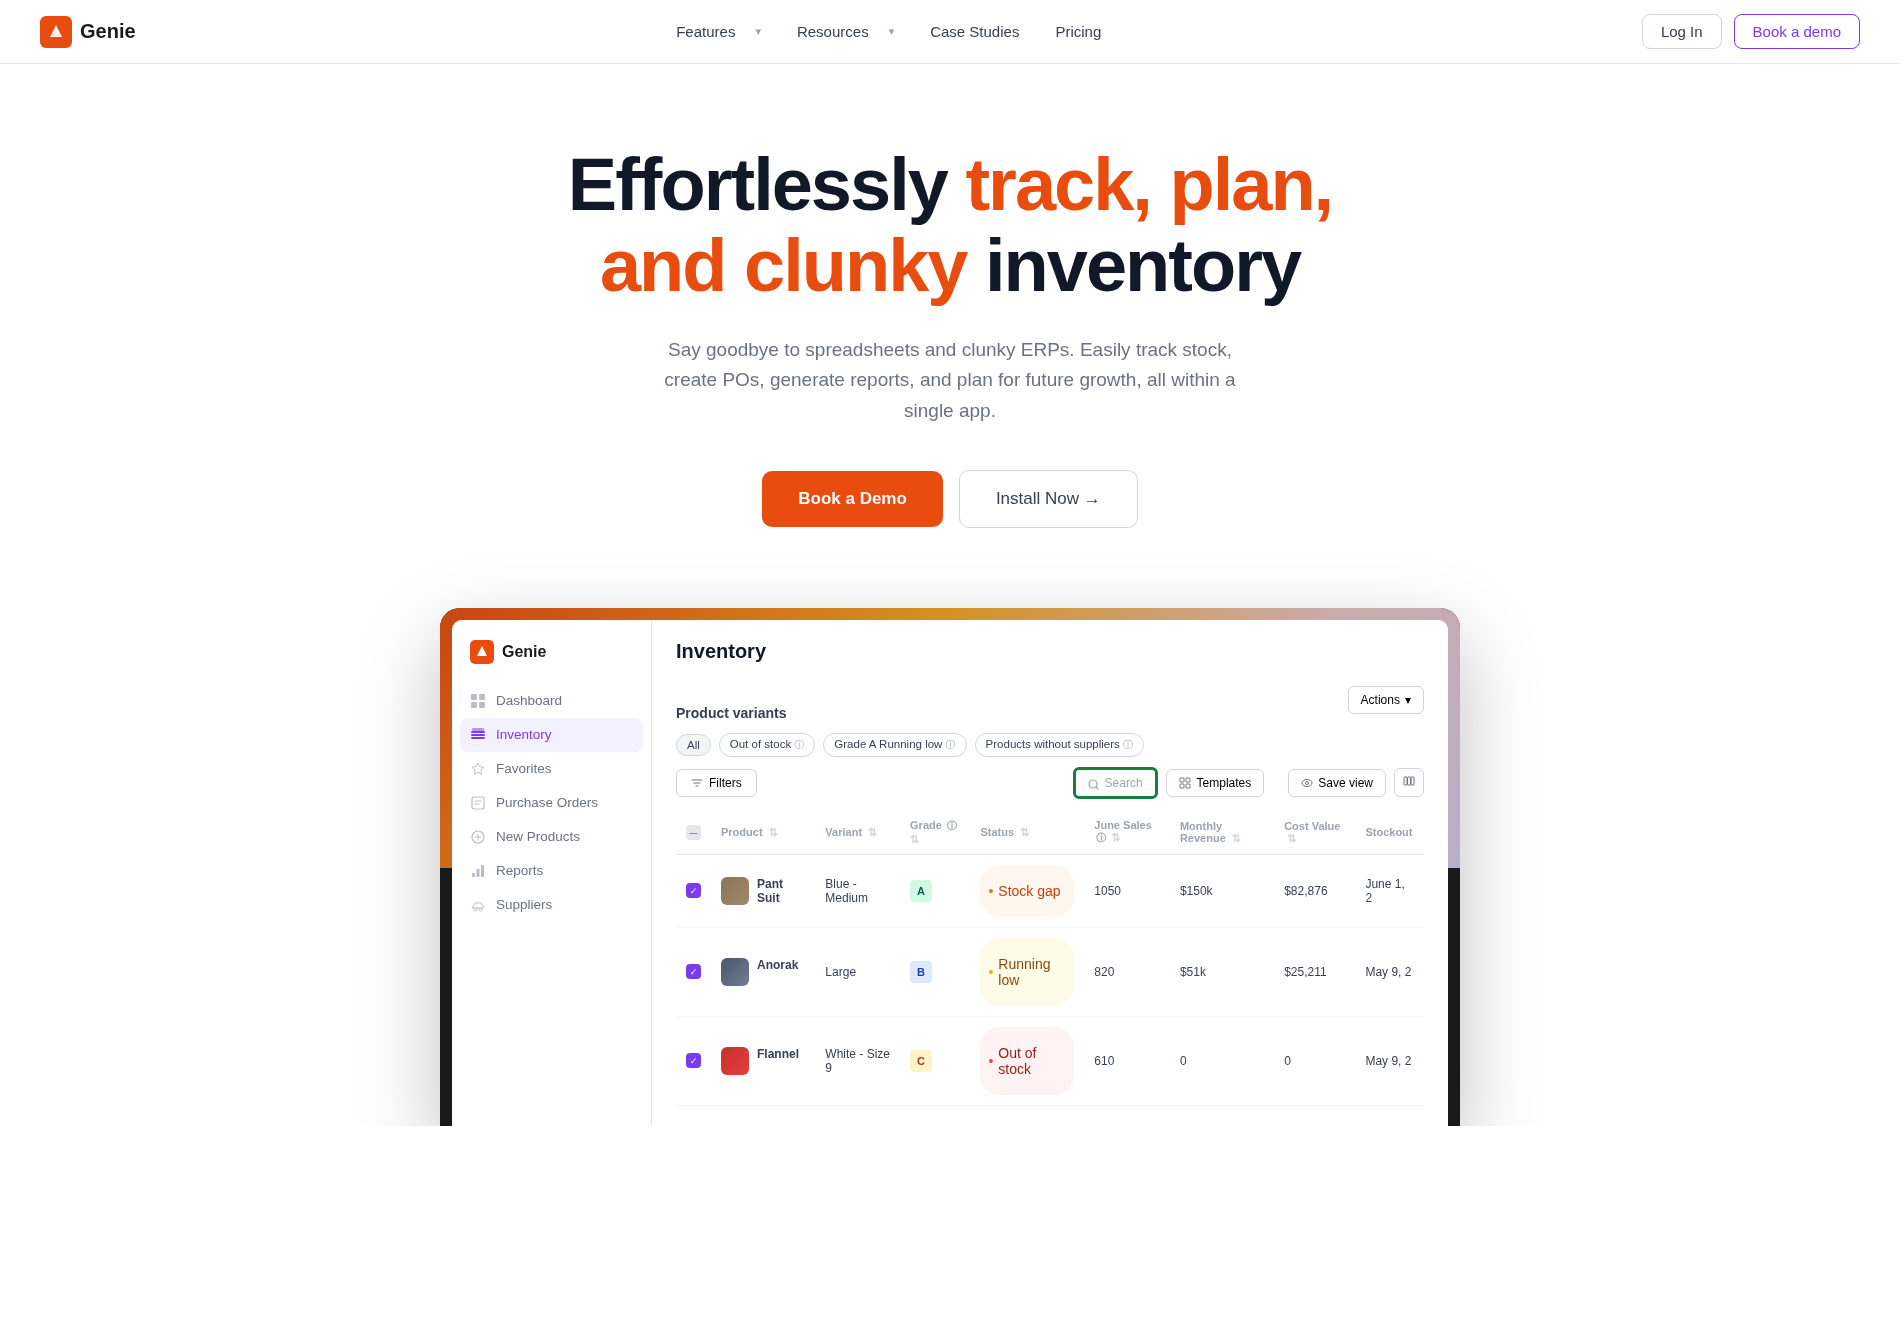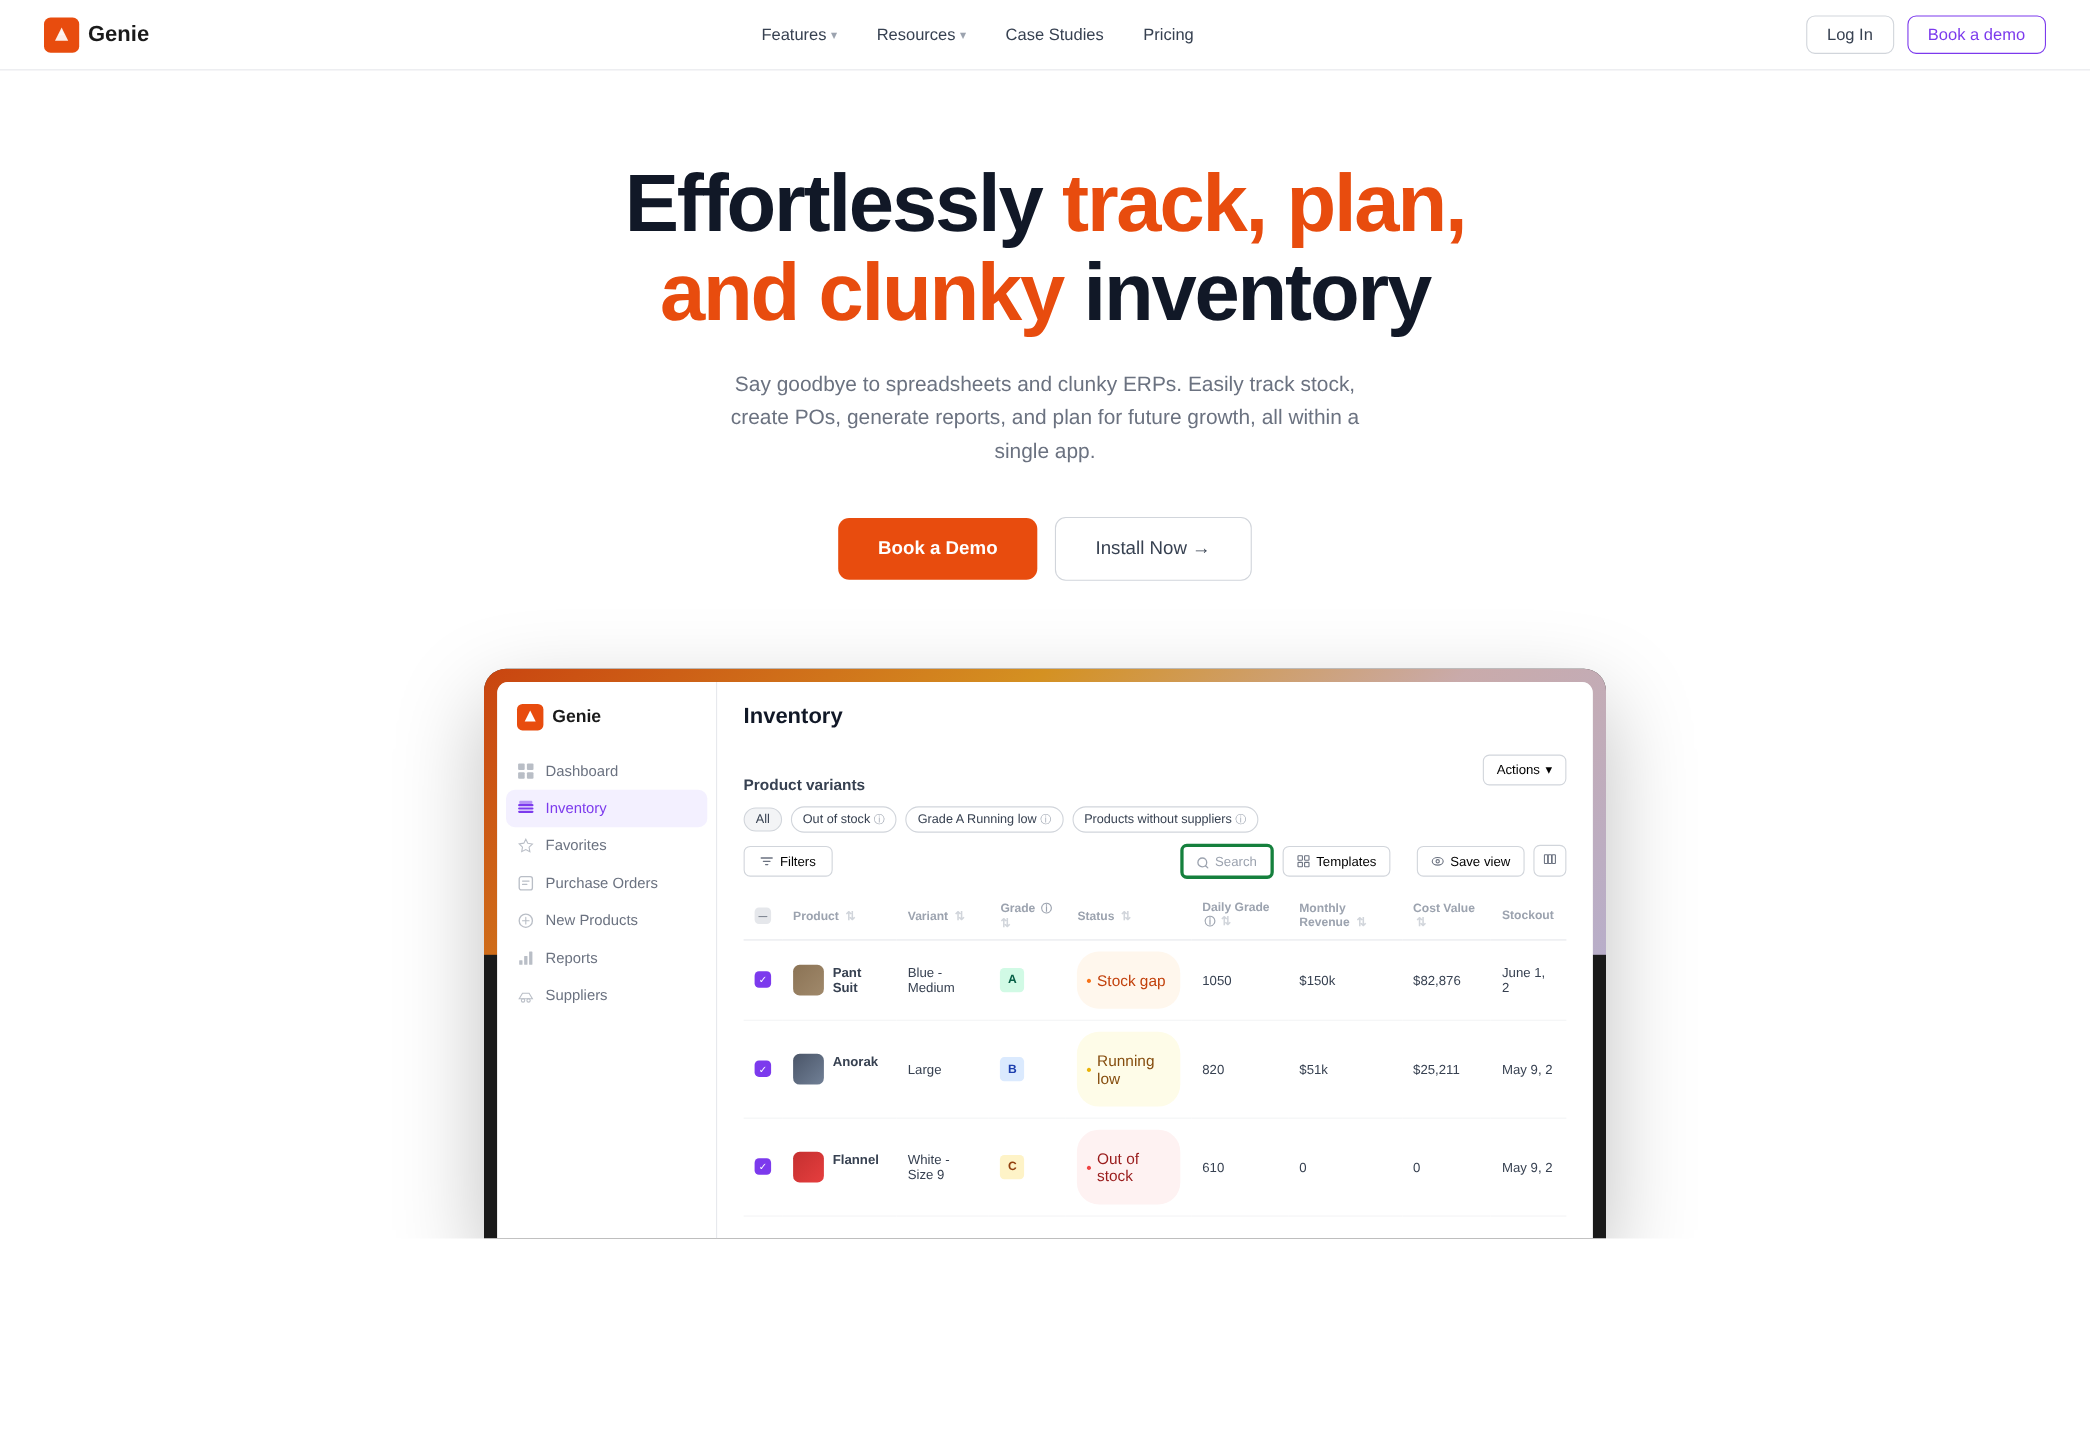--- a/index.html
+++ b/index.html
@@ -7,21 +7,21 @@
 
     
     nav {
       display: flex; align-items: center; justify-content: space-between;
       padding: 0 40px; height: 64px; border-bottom: 1px solid #e5e7eb;
       position: sticky; top: 0; background: #fff; z-index: 100;
     }
     .nav-logo { display: flex; align-items: center; gap: 8px; font-size: 20px; font-weight: 700; color: #1a1a1a; }
     .nav-logo .logo-icon { width: 32px; height: 32px; background: #e84c0e; border-radius: 6px; display: flex; align-items: center; justify-content: center; }
     .nav-links { display: flex; align-items: center; gap: 8px; }
-    .nav-link { display: flex; align-items: center; gap: 4px; padding: 8px 14px; font-size: 15px; color: #374151; cursor: pointer; border-radius: 6px; }
+    .nav-link { display: flex; align-items: center; gap: 20px; padding: 8px 14px; font-size: 15px; color: #374151; cursor: pointer; border-radius: 6px; }
     .nav-link .chevron { font-size: 11px; color: #9ca3af; }
     .nav-actions { display: flex; align-items: center; gap: 12px; }
     .btn-login { padding: 8px 18px; border: 1px solid #d1d5db; border-radius: 8px; font-size: 15px; cursor: pointer; background: #fff; color: #374151; }
     .btn-book-demo-nav { padding: 8px 18px; border: 1px solid #7c3aed; border-radius: 8px; font-size: 15px; cursor: pointer; background: #fff; color: #7c3aed; font-weight: 500; }
 
     
     .hero { text-align: center; padding: 80px 40px 60px; max-width: 900px; margin: 0 auto; }
     .hero h1 { font-size: 74px; font-weight: 900; line-height: 1.1; letter-spacing: -2px; }
     .hero h1 .black { color: #111827; }
     .hero h1 .orange { color: #e84c0e; }
@@ -309,21 +309,21 @@
               <th>
                 <span>Grade</span>
                 <span style="color:#9ca3af;font-size:10px;margin:0 2px">ⓘ</span>
                 <span style="color:#d1d5db">⇅</span>
               </th>
               <th>
                 <span>Status</span>
                 <span style="color:#d1d5db;margin-left:3px">⇅</span>
               </th>
               <th>
-                <span>Daily Grade</span>
+                <span>June Sales</span>
                 <span style="color:#9ca3af;font-size:10px;margin:0 2px">ⓘ</span>
                 <span style="color:#d1d5db">⇅</span>
               </th>
               <th>
                 <span>Monthly Revenue</span>
                 <span style="color:#d1d5db;margin-left:3px">⇅</span>
               </th>
               <th>
                 <span>Cost Value</span>
                 <span style="color:#d1d5db;margin-left:3px">⇅</span>

